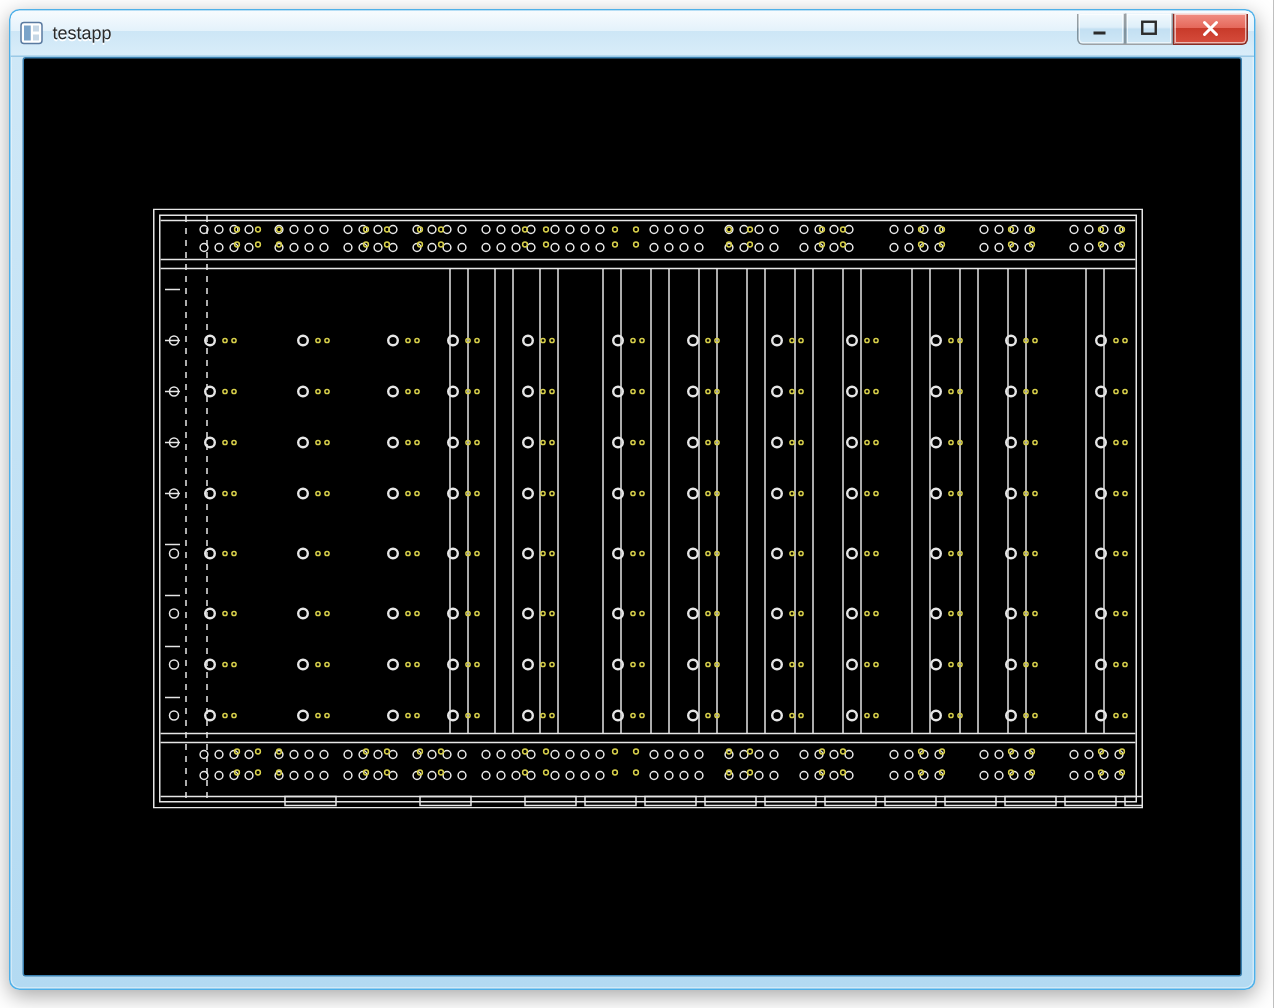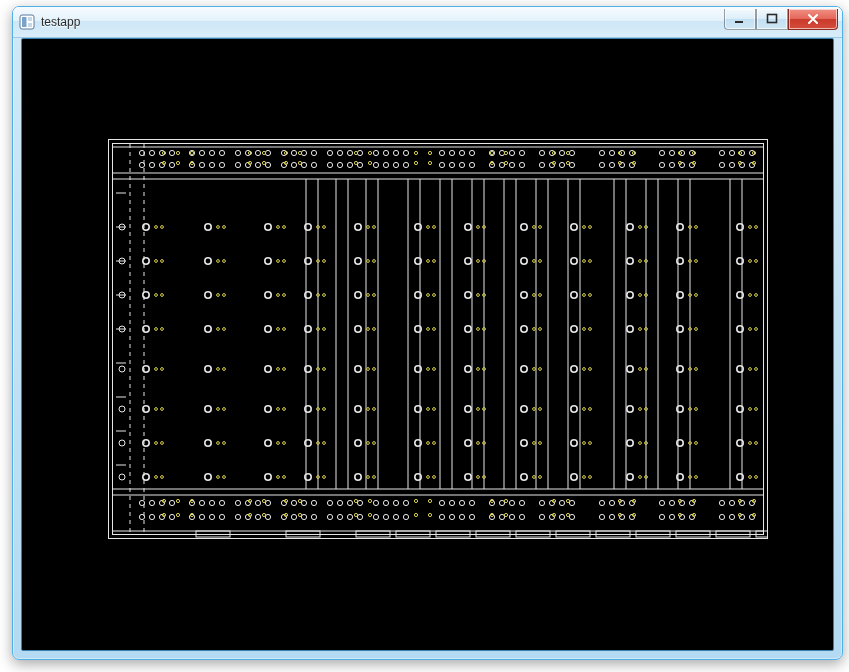--- a/index.html
+++ b/index.html
@@ -1,16 +1,16 @@
 <!DOCTYPE html>
 <html><head>
 <meta charset="utf-8">
 <style>
   html,body{margin:0;padding:0;height:100%;font-family:"Segoe UI",Tahoma,sans-serif;font-size:12px;background:#fff}
-  .shadow{position:absolute;inset:0;display:flex;align-items:flex-start;justify-content:flex-end}
+  .shadow{position:absolute;inset:0;display:flex;align-items:flex-start;justify-content:flex-start}
   .window{
     position:relative;width:829px;height:652px;margin:6px;
     border:1px solid #4FB0E8;border-radius:7px;overflow:hidden;
     background:linear-gradient(to bottom,#E9F5FB 0,#DDEFF9 28px,#CFE8F7 29px,#B3DAF2 100%);
     box-shadow:0 4px 14px rgba(0,0,0,.35),0 0 0 1px rgba(255,255,255,.4) inset;
   }
   .titlebar{
     height:30px;display:flex;align-items:center;padding:0 6px;
     background:linear-gradient(to bottom,#F7FBFE 0,#E4F2FB 45%,#CDE6F6 46%,#D9EDF9 100%);
     border-bottom:1px solid #9BC9E6;

